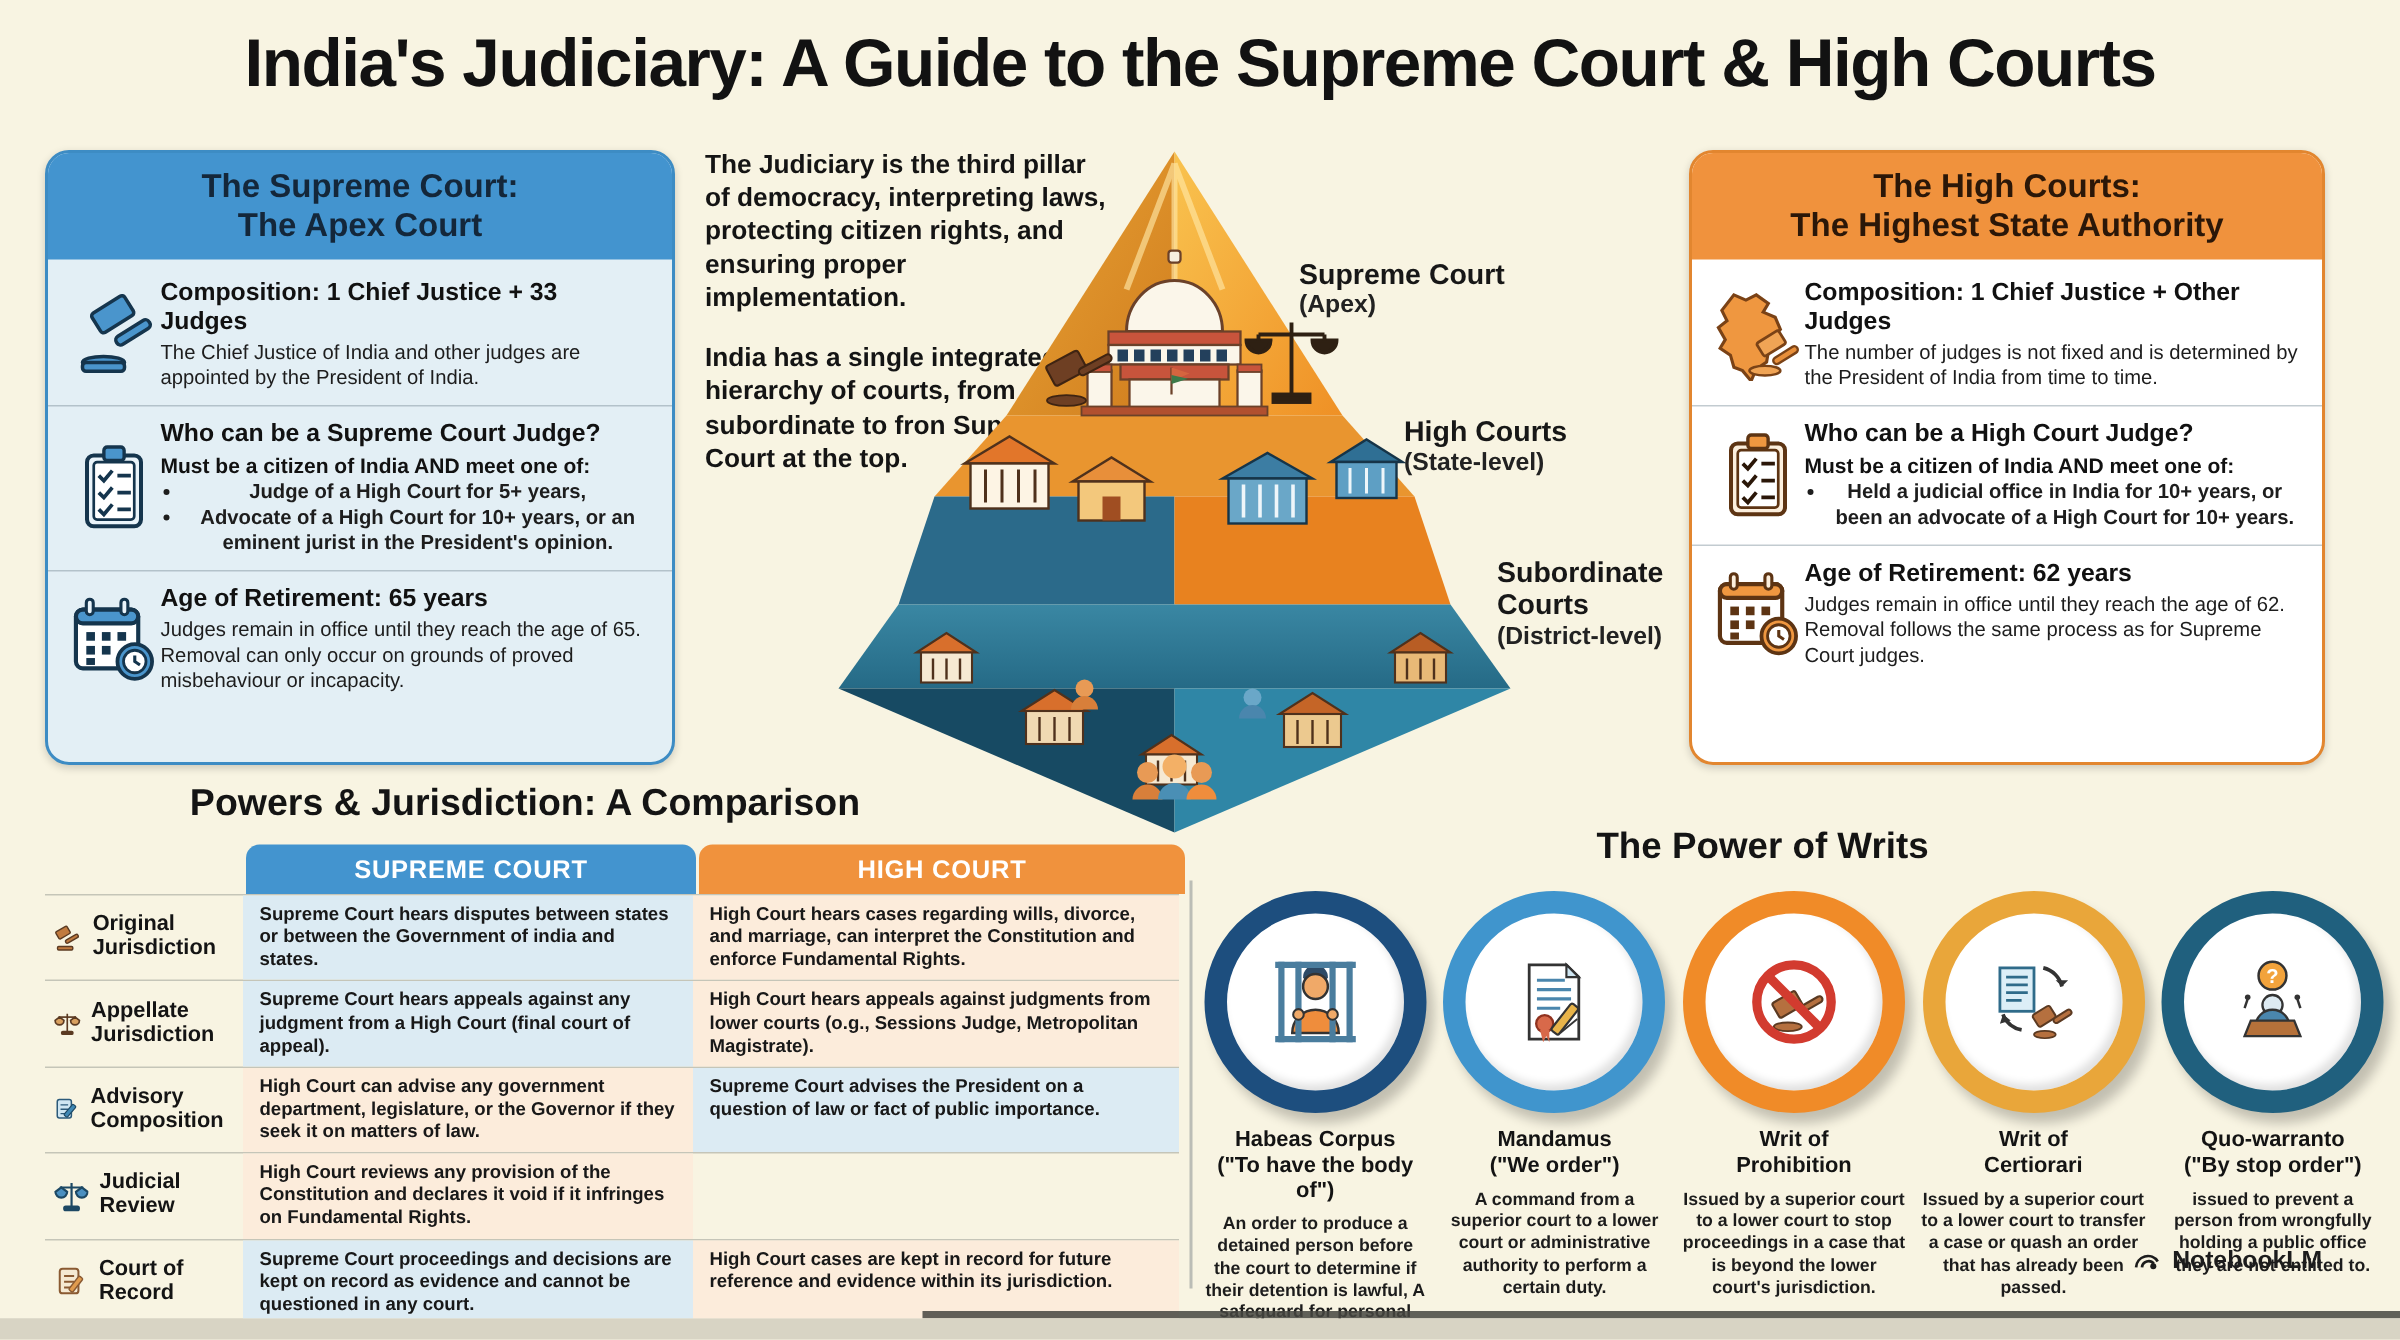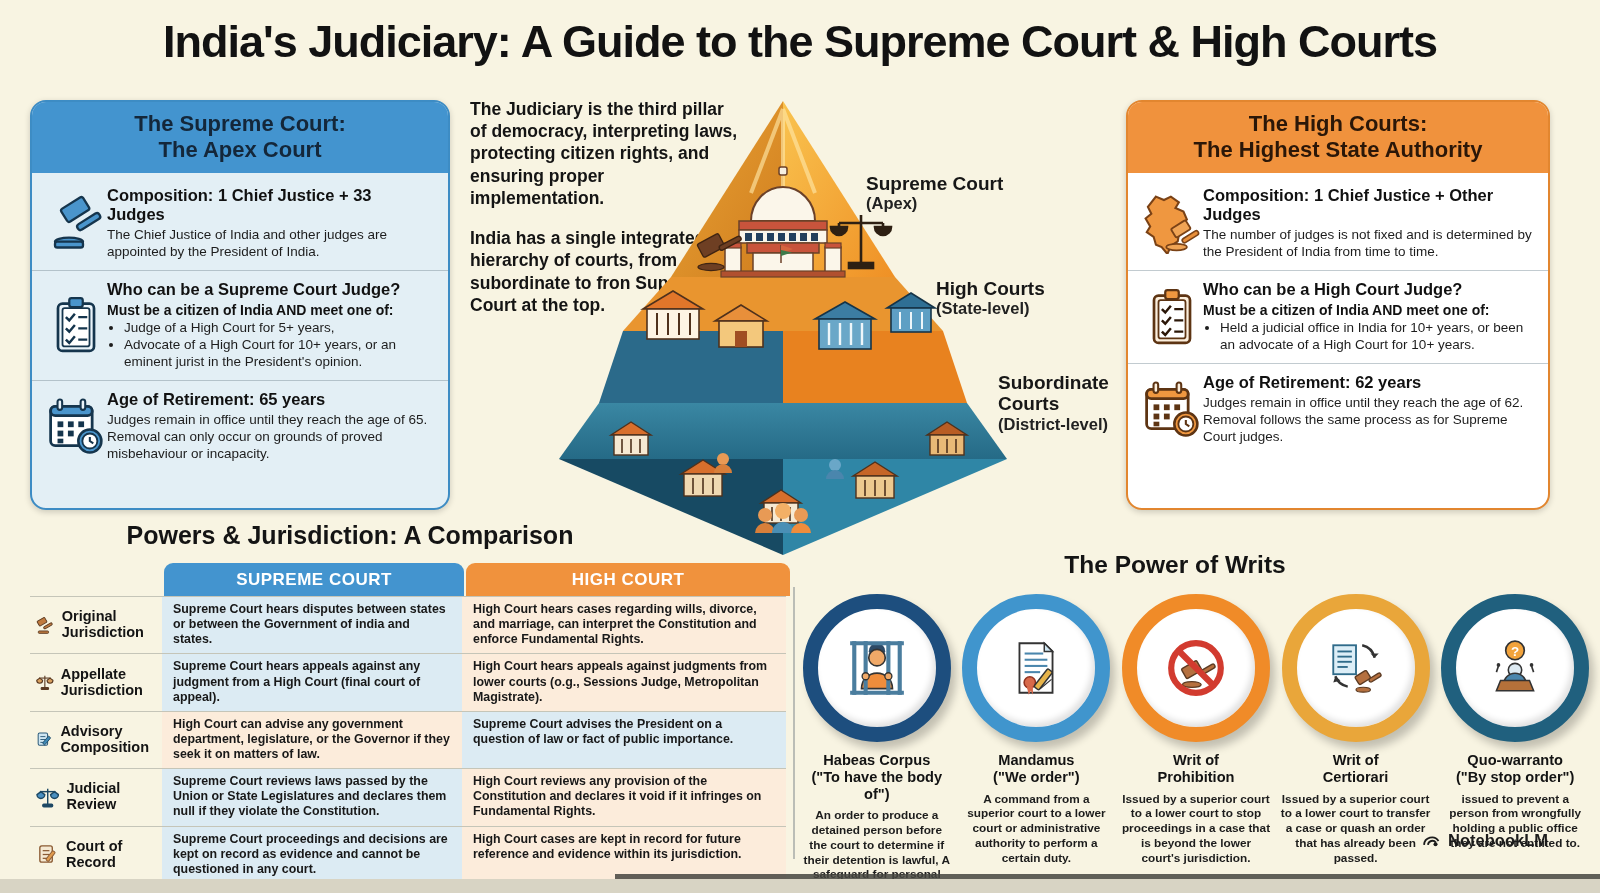--- a/index.html
+++ b/index.html
@@ -17,21 +17,21 @@
   .panel-header{padding:9px 6px 10px;text-align:center;font-size:22px;line-height:1.18;font-weight:800;}
   .panel.left .panel-header{background:#4394cf;color:#14273a;}
   .panel.right .panel-header{background:#f0923d;color:#2b1708;}
   .panel-body{padding:4px 0;}
   .panel-section{display:flex;align-items:center;padding:9px 15px 9px 13px;}
   .panel-section + .panel-section{border-top:1px solid rgba(120,140,150,.45);}
   .panel-icon{flex:0 0 62px;display:flex;justify-content:center;}
   .sec-heading{font-size:16.5px;font-weight:800;color:#111;line-height:1.15;margin-bottom:3px;}
   .sec-sub{font-size:14px;font-weight:800;color:#111;line-height:1.2;margin-bottom:2px;}
   .sec-body{font-size:13.5px;font-weight:500;line-height:1.25;color:#1d1d1d;}
-  ul.sec-bullets{margin:1px 0 0 17px;padding:0;font-size:13.5px;font-weight:400;line-height:1.25;color:#1d1d1d;}
+  ul.sec-bullets{margin:1px 0 0 17px;padding:0;font-size:13.5px;font-weight:700;line-height:1.25;color:#1d1d1d;text-align:center;}
   ul.sec-bullets li{margin:0;}
 
   
   .intro{position:absolute;left:470px;top:98px;width:268px;font-size:17.5px;font-weight:600;line-height:1.27;color:#141414;}
   .intro p{margin:0 0 18px 0;}
 
   
   .pyramid-wrap{position:absolute;left:545px;top:93px;width:475px;height:468px;}
   .pyr-label{position:absolute;line-height:1.12;}
   .pyr-label .l1{font-size:19px;font-weight:800;color:#171717;}
@@ -478,21 +478,20 @@
           <g stroke="#1d4864" stroke-width="1.5" fill="#4a8fc0">
             <line x1="12" y1="3" x2="12" y2="19"></line>
               <line x1="4" y1="6" x2="20" y2="6"></line>
             <path d="M1,9 a4,4 0 0 0 8,0 l-4,-3 z"></path>
               <path d="M15,9 a4,4 0 0 0 8,0 l-4,-3 z"></path>
             <rect x="7" y="19" width="10" height="2.5" rx="1" fill="#1d4864"></rect>
           </g>
         </svg>
         <span>Judicial Review</span>
       </div>
-      <div class="cmp-cell sc">Supreme Court reviews laws passed by the Union or State Legislatures and declares them null if they violate the Constitution.</div>
       <div class="cmp-cell hc">High Court reviews any provision of the Constitution and declares it void if it infringes on Fundamental Rights.</div>
     </div>
 
     <div class="cmp-row">
       <div class="cmp-label">
         <svg width="27" height="27" viewBox="0 0 24 24">
           <rect x="4" y="3" width="13" height="17" rx="2" fill="#f5e9d2" stroke="#8a5a32" stroke-width="1.4"></rect>
           <g stroke="#8a5a32" stroke-width="1.3">
               <line x1="7" y1="8" x2="14" y2="8"></line>
               <line x1="7" y1="12" x2="14" y2="12"></line>

